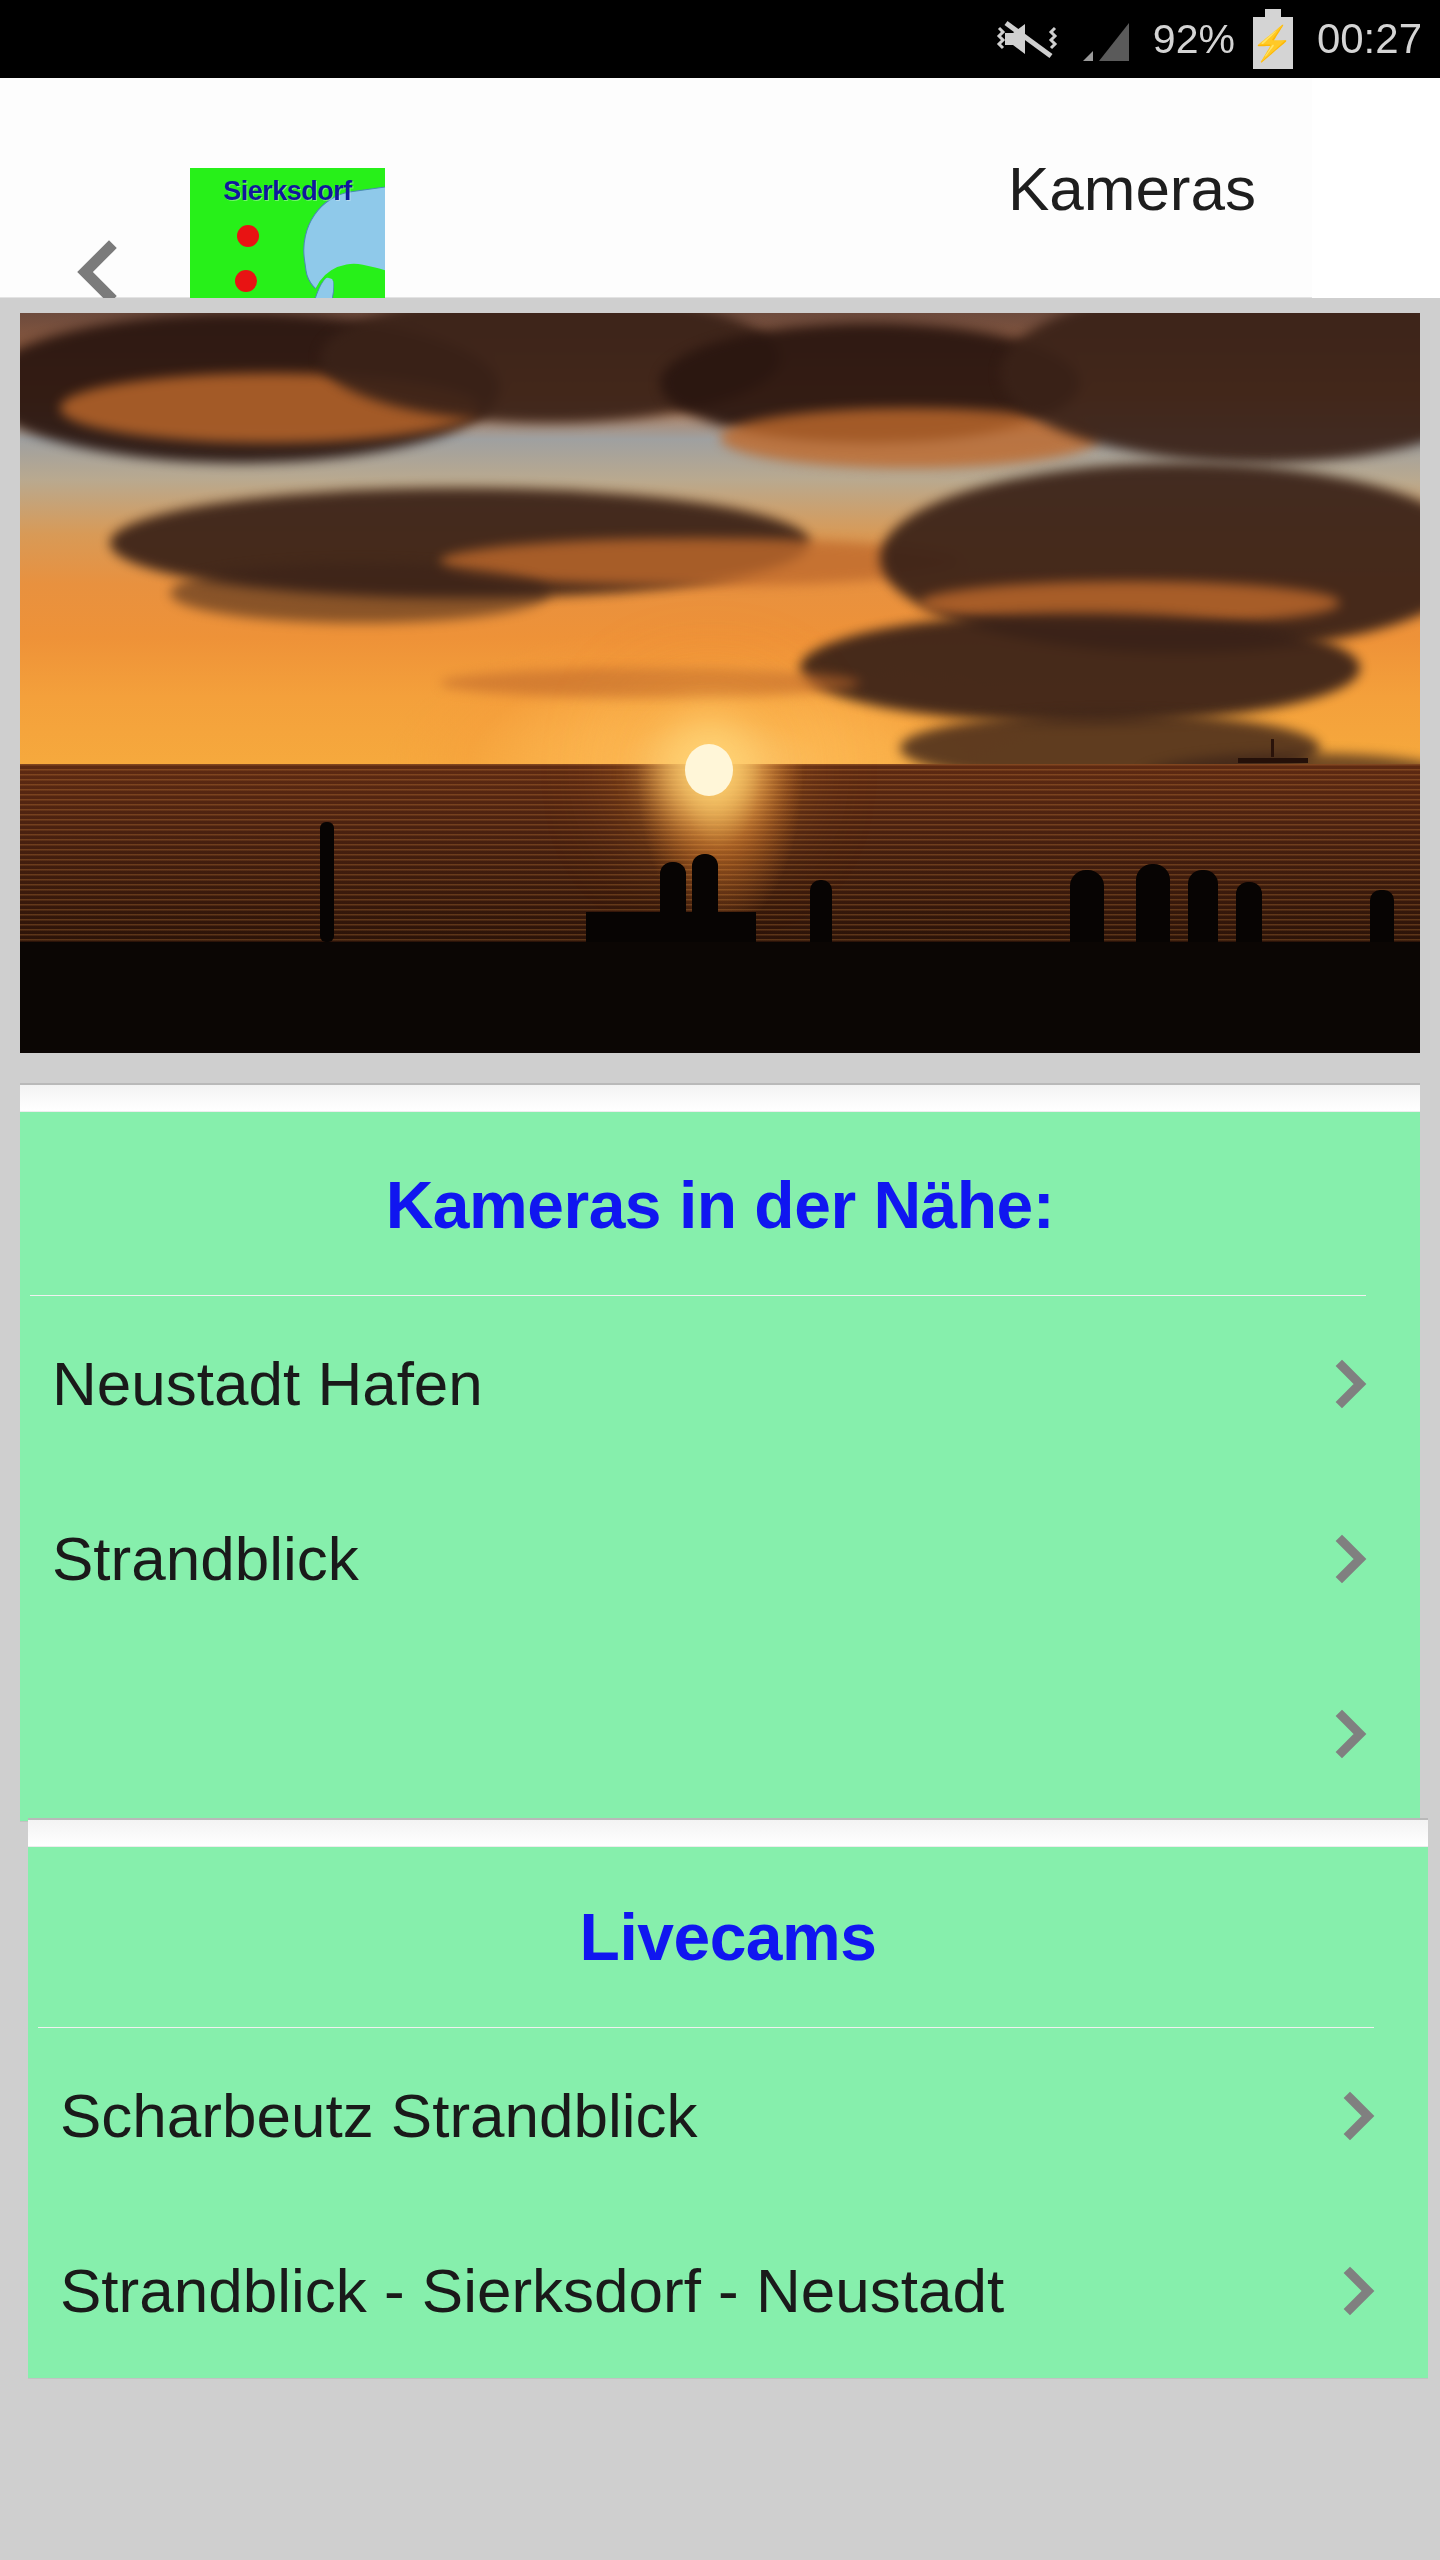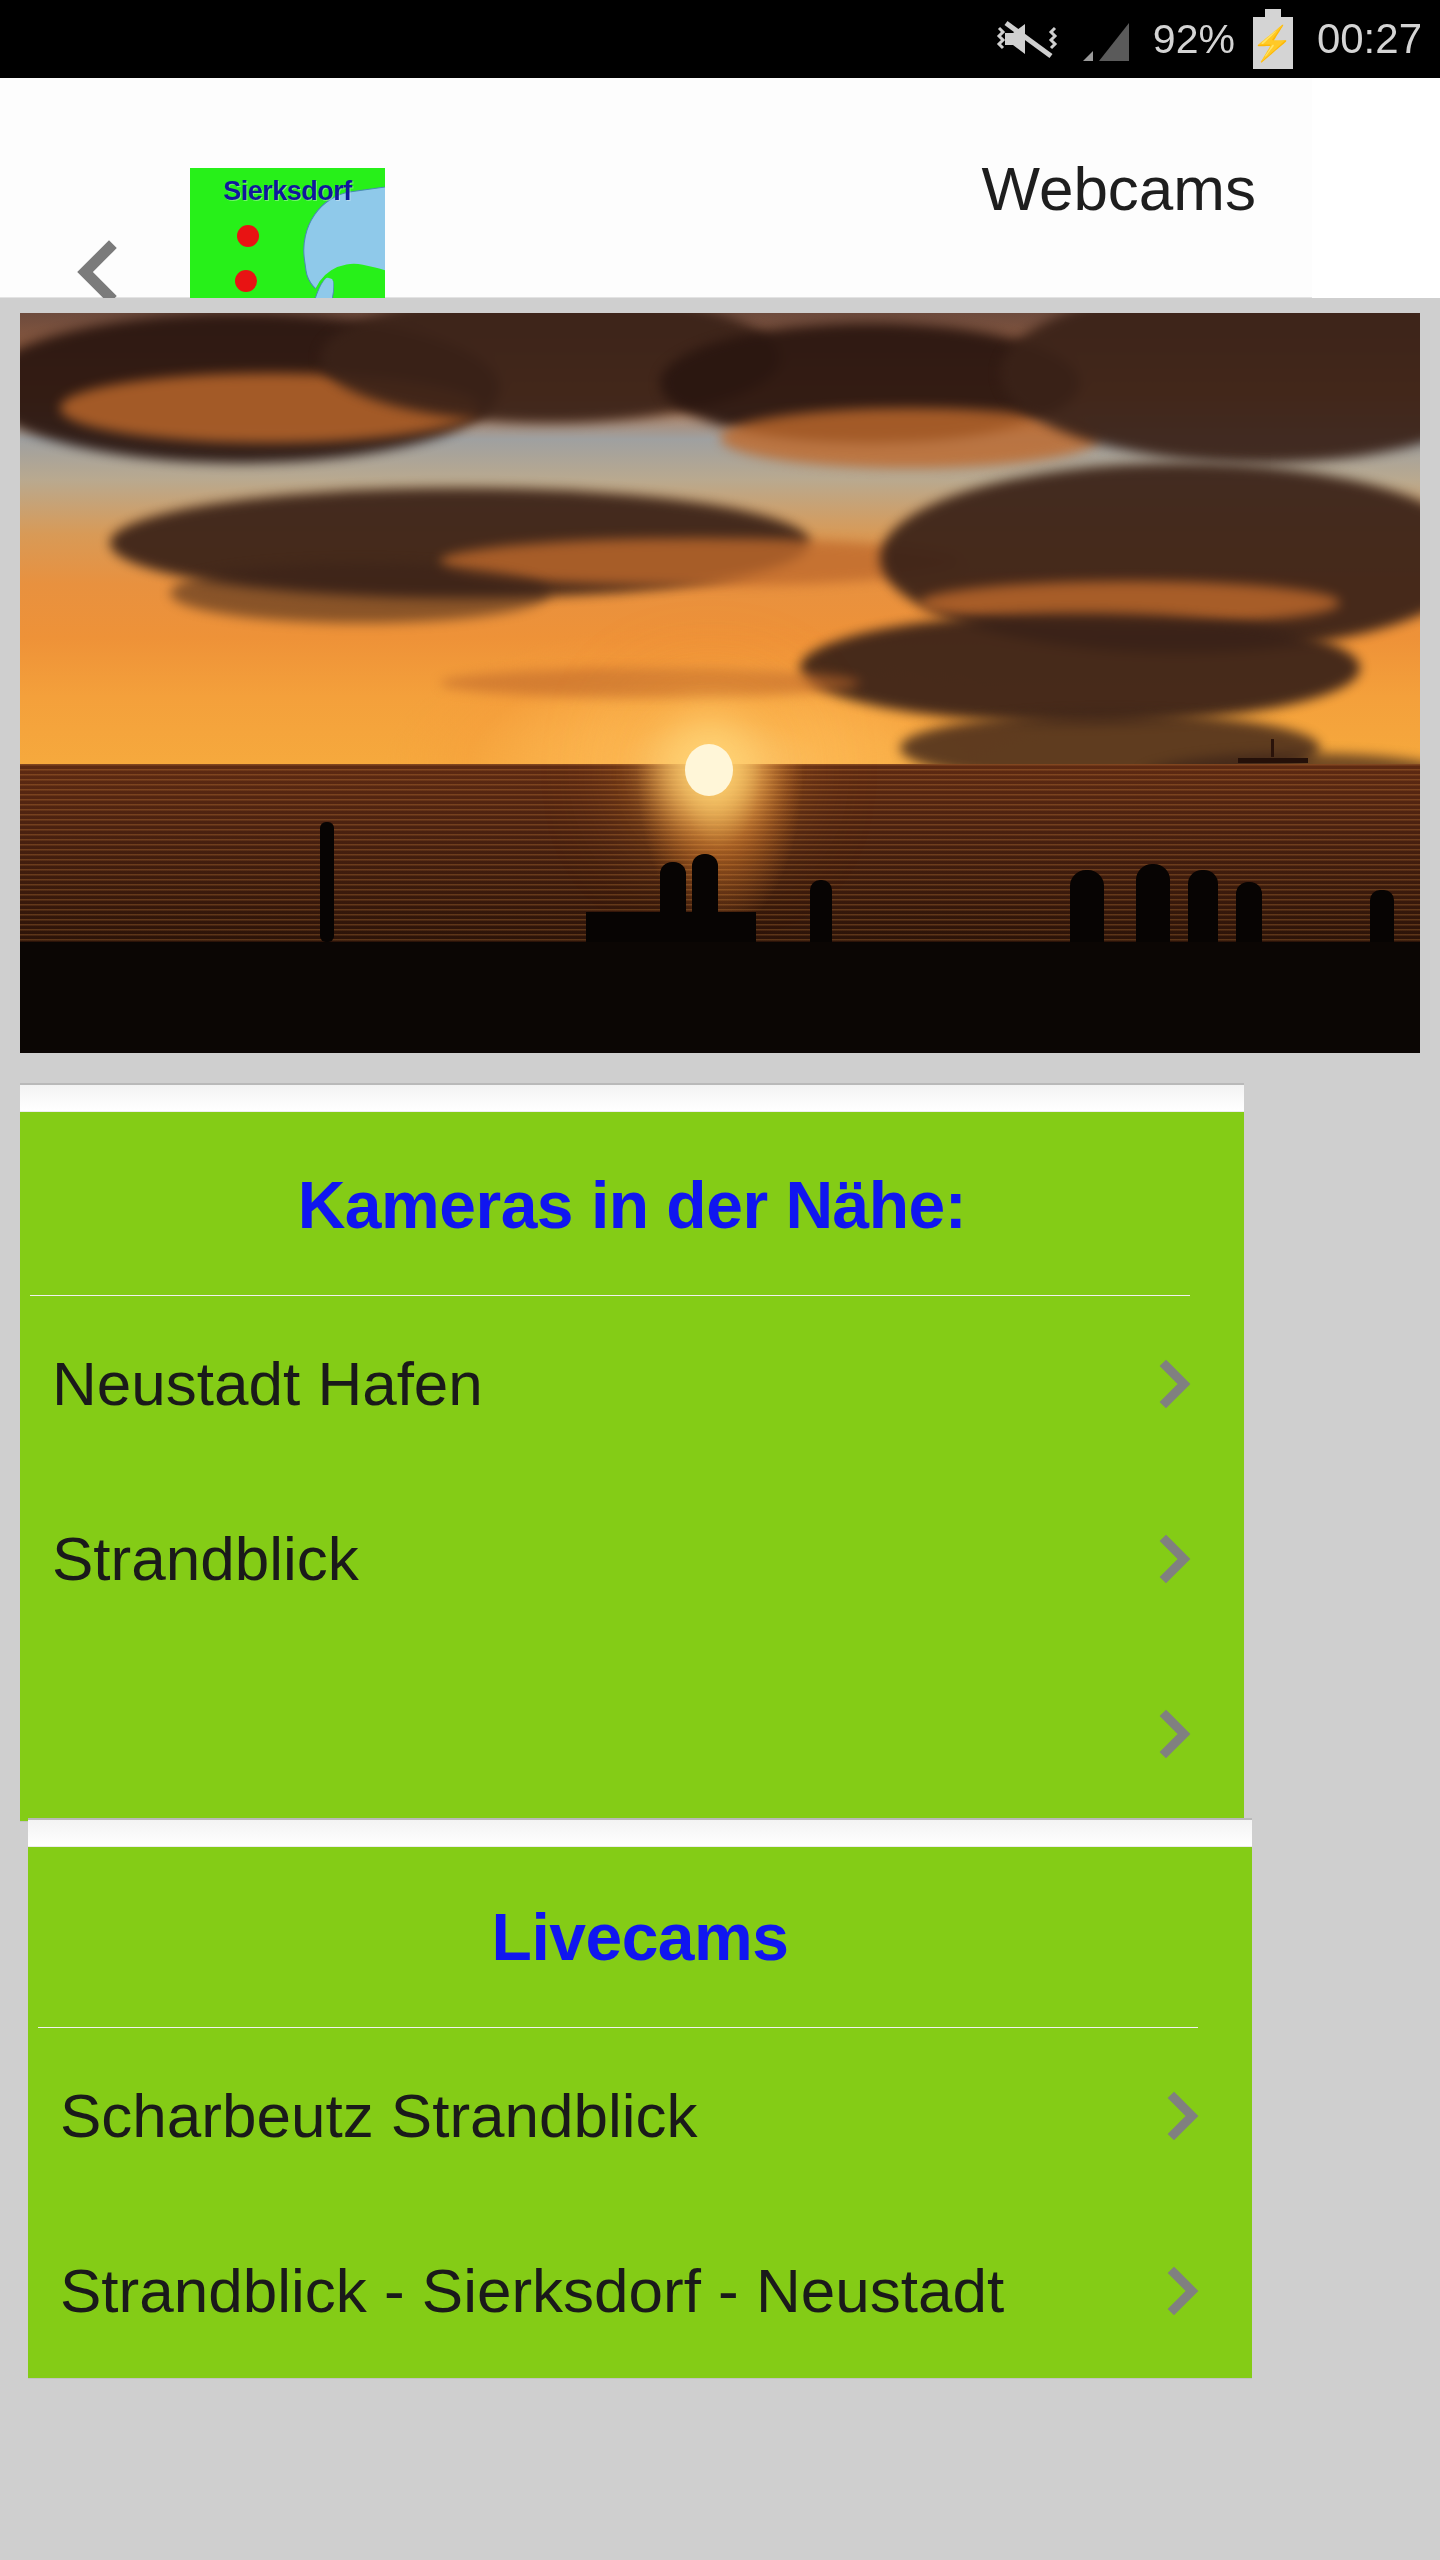--- a/index.html
+++ b/index.html
@@ -352,22 +352,22 @@
     right: 10.4%;
     top: 57.6%;
     width: 3px; height: 18px;
     background: #2a130a;
   }
 
   
   .card {
     position: absolute;
     left: 20px;
-    width: 1224px;
-    background: #84cc16;
+    width: 1400px;
+    background: #86efac;
     box-sizing: border-box;
     border-top: 2px solid #b9b9b9;
     box-shadow: 0 1px 0 rgba(0,0,0,0.06);
   }
   .card-capstrip {
     height: 26px;
     background: linear-gradient(to bottom, #f3f3f3 0%, #fbfbfb 65%, #ffffff 100%);
     border-bottom: 1px solid #ededed;
   }
   .section-title {
@@ -450,21 +450,21 @@
   <div class="logo">
     <div class="water"></div>
     <div class="water2"></div>
     <div class="channel"></div>
     <div class="dot dot1"></div>
     <div class="dot dot2"></div>
     <div class="lbl lbl-top">Sierksdorf</div>
     <div class="lbl lbl-bot">Scharbeutz</div>
   </div>
 
-  <div class="appbar-title">Webcams</div>
+  <div class="appbar-title">Kameras</div>
 </div>
 
 <div class="page">
 
   <div class="hero">
     <div class="sky"></div>
 
     <div class="cloud dark2" style="left:-40px; top:0px;   width:520px; height:150px; border-radius:50%;"></div>
     <div class="cloud lit" style="left:40px;  top:60px;  width:420px; height:70px;  border-radius:50%;"></div>
     <div class="cloud" style="left:300px; top:-20px; width:460px; height:130px; border-radius:50%;"></div>

